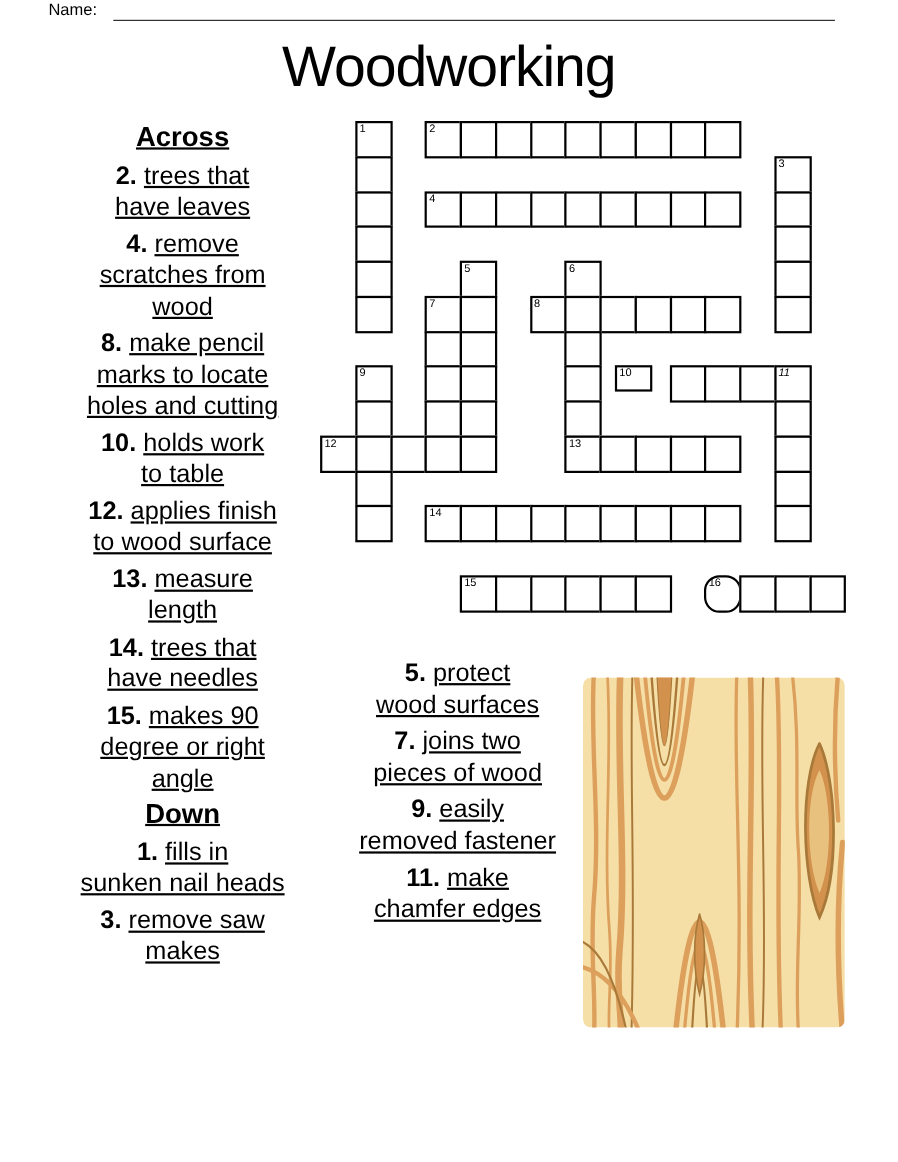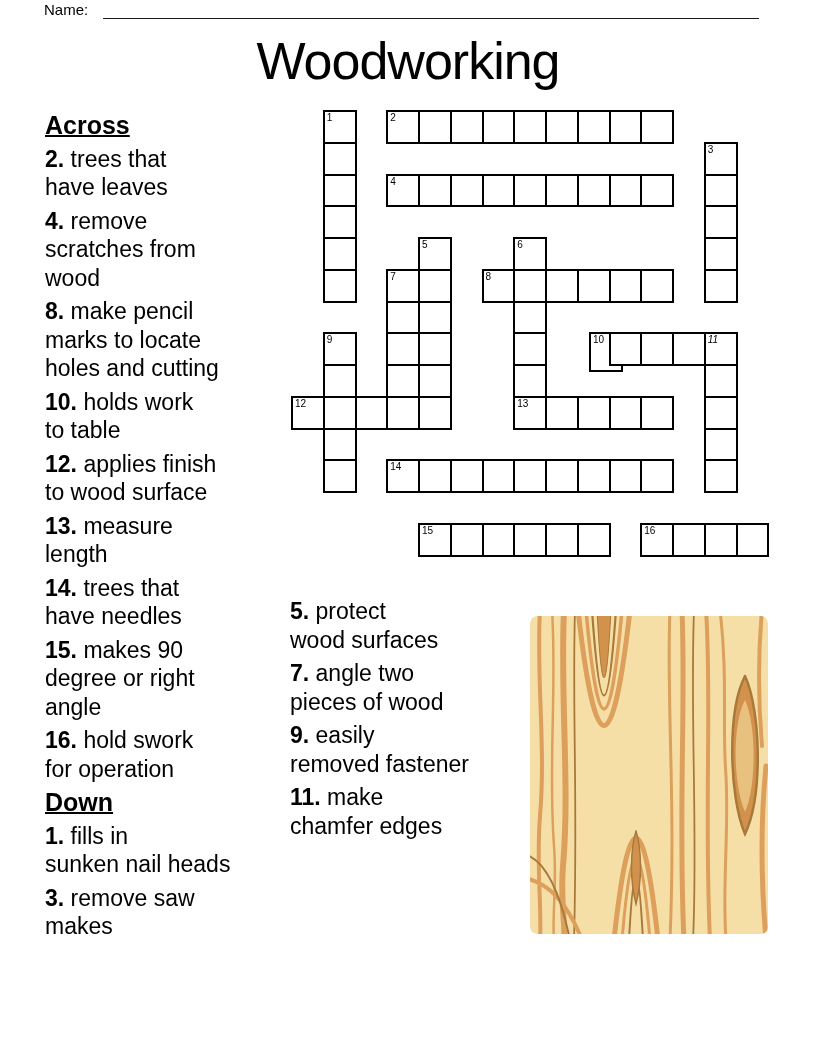--- a/index.html
+++ b/index.html
@@ -6,26 +6,26 @@
   .page{position:relative;width:816px;height:1056px;background:#ffffff;
         font-family:"Liberation Sans",sans-serif;overflow:hidden;color:#000;}
   .name-label{position:absolute;left:44px;top:1px;font-size:15px;}
   .name-line{position:absolute;left:103px;top:2px;width:656px;height:16px;
              border-bottom:1.6px solid #1b1b1b;}
   .title{position:absolute;left:0;top:34px;width:816px;margin:0;text-align:center;
          font-size:52px;font-weight:400;letter-spacing:-1px;line-height:1.05;}
   #grid{position:absolute;left:0;top:0;width:816px;height:600px;}
   .cell{position:absolute;box-sizing:border-box;background:#fff;border:2px solid #000;}
   .cnum{position:absolute;left:2px;top:0;font-size:10px;line-height:11px;font-weight:400;}
-  .clue-col{position:absolute;font-size:23px;line-height:28.5px;}
+  .clue-col{position:absolute;font-size:23px;line-height:28.5px;text-align:center;}
   #col-left{left:45px;top:111px;width:242px;}
   #col-right{left:290px;top:597px;width:252px;}
   .clue{margin:0 0 5px 0;}
   .clue b{font-weight:700;}
-  .clue-text{white-space:pre-line;}
+  .clue-text{white-space:pre-line;text-decoration:underline;}
   .clue-heading{margin:0 0 5px 0;font-size:25px;line-height:28.5px;font-weight:700;
                 text-decoration:underline;text-decoration-thickness:2px;}
   #wood{position:absolute;left:530px;top:616px;}
 </style>
 </head>
 <body>
 
 <div class="page">
 
   <span class="name-label">Name:</span>
@@ -91,21 +91,21 @@
       <div class="cell" style="left: 703.75px; top: 268.75px; width: 33.75px; height: 33.75px;"></div>
       <div class="cell" style="left: 386.25px; top: 300.5px; width: 33.75px; height: 33.75px;"></div>
       <div class="cell" style="left: 418px; top: 300.5px; width: 33.75px; height: 33.75px;"></div>
       <div class="cell" style="left: 513.25px; top: 300.5px; width: 33.75px; height: 33.75px;"></div>
       <div class="cell" style="left: 322.75px; top: 332.25px; width: 33.75px; height: 33.75px;">
         <span class="cnum">9</span>
       </div>
       <div class="cell" style="left: 386.25px; top: 332.25px; width: 33.75px; height: 33.75px;"></div>
       <div class="cell" style="left: 418px; top: 332.25px; width: 33.75px; height: 33.75px;"></div>
       <div class="cell" style="left: 513.25px; top: 332.25px; width: 33.75px; height: 33.75px;"></div>
-      <div class="cell" style="left: 589px; top: 332.25px; width: 33.75px; height: 40px;">
+      <div class="cell" style="left: 559px; top: 332.25px; width: 33.75px; height: 24px;">
         <span class="cnum">10</span>
       </div>
       <div class="cell" style="left: 608.5px; top: 332.25px; width: 33.75px; height: 33.75px;"></div>
       <div class="cell" style="left: 640.25px; top: 332.25px; width: 33.75px; height: 33.75px;"></div>
       <div class="cell" style="left: 672px; top: 332.25px; width: 33.75px; height: 33.75px;"></div>
       <div class="cell" style="left: 703.75px; top: 332.25px; width: 33.75px; height: 33.75px; font-style: italic;">
         <span class="cnum">11</span>
       </div>
       <div class="cell" style="left: 322.75px; top: 364px; width: 33.75px; height: 33.75px;"></div>
       <div class="cell" style="left: 386.25px; top: 364px; width: 33.75px; height: 33.75px;"></div>
@@ -143,21 +143,21 @@
       <div class="cell" style="left: 640.25px; top: 459.25px; width: 33.75px; height: 33.75px;"></div>
       <div class="cell" style="left: 703.75px; top: 459.25px; width: 33.75px; height: 33.75px;"></div>
       <div class="cell" style="left: 418px; top: 522.75px; width: 33.75px; height: 33.75px;">
         <span class="cnum">15</span>
       </div>
       <div class="cell" style="left: 449.75px; top: 522.75px; width: 33.75px; height: 33.75px;"></div>
       <div class="cell" style="left: 481.5px; top: 522.75px; width: 33.75px; height: 33.75px;"></div>
       <div class="cell" style="left: 513.25px; top: 522.75px; width: 33.75px; height: 33.75px;"></div>
       <div class="cell" style="left: 545px; top: 522.75px; width: 33.75px; height: 33.75px;"></div>
       <div class="cell" style="left: 576.75px; top: 522.75px; width: 33.75px; height: 33.75px;"></div>
-      <div class="cell" style="left: 640.25px; top: 522.75px; width: 33.75px; height: 33.75px;">
+      <div class="cell" style="left: 640.25px; top: 522.75px; width: 33.75px; height: 33.75px; border-radius: 14px;">
         <span class="cnum">16</span>
       </div>
       <div class="cell" style="left: 672px; top: 522.75px; width: 33.75px; height: 33.75px;"></div>
       <div class="cell" style="left: 703.75px; top: 522.75px; width: 33.75px; height: 33.75px;"></div>
       <div class="cell" style="left: 735.5px; top: 522.75px; width: 33.75px; height: 33.75px;"></div>
     </div>
 
   <div id="col-left" class="clue-col">
       <h2 class="clue-heading">Across</h2>
       <p class="clue"><b>2.</b> <span class="clue-text">trees that
@@ -172,32 +172,30 @@
 to table</span></p>
       <p class="clue"><b>12.</b> <span class="clue-text">applies finish
 to wood surface</span></p>
       <p class="clue"><b>13.</b> <span class="clue-text">measure
 length</span></p>
       <p class="clue"><b>14.</b> <span class="clue-text">trees that
 have needles</span></p>
       <p class="clue"><b>15.</b> <span class="clue-text">makes 90
 degree or right
 angle</span></p>
-      <p class="clue"><b>16.</b> <span class="clue-text">hold swork
-for operation</span></p>
       <h2 class="clue-heading">Down</h2>
       <p class="clue"><b>1.</b> <span class="clue-text">fills in
 sunken nail heads</span></p>
       <p class="clue"><b>3.</b> <span class="clue-text">remove saw
 makes</span></p>
     </div>
   <div id="col-right" class="clue-col">
       <p class="clue"><b>5.</b> <span class="clue-text">protect
 wood surfaces</span></p>
-      <p class="clue"><b>7.</b> <span class="clue-text">angle two
+      <p class="clue"><b>7.</b> <span class="clue-text">joins two
 pieces of wood</span></p>
       <p class="clue"><b>9.</b> <span class="clue-text">easily
 removed fastener</span></p>
       <p class="clue"><b>11.</b> <span class="clue-text">make
 chamfer edges</span></p>
     </div>
 
   <svg id="wood" width="238" height="318" viewBox="0 0 238 318" style="--wood-base: #F6DFA7; --wood-grain: #DCA05C; --wood-dark: #A97939; --wood-knot: #D2924E; --wood-knot-inner: #E9C17E;">
     <defs>
         <clipPath id="wc">

